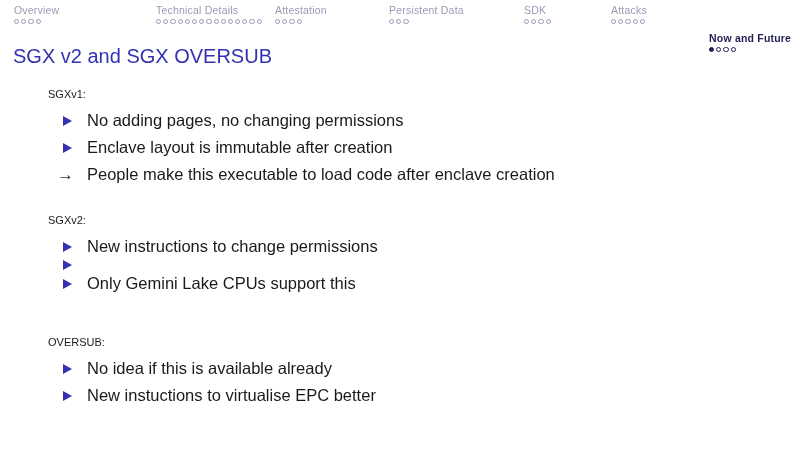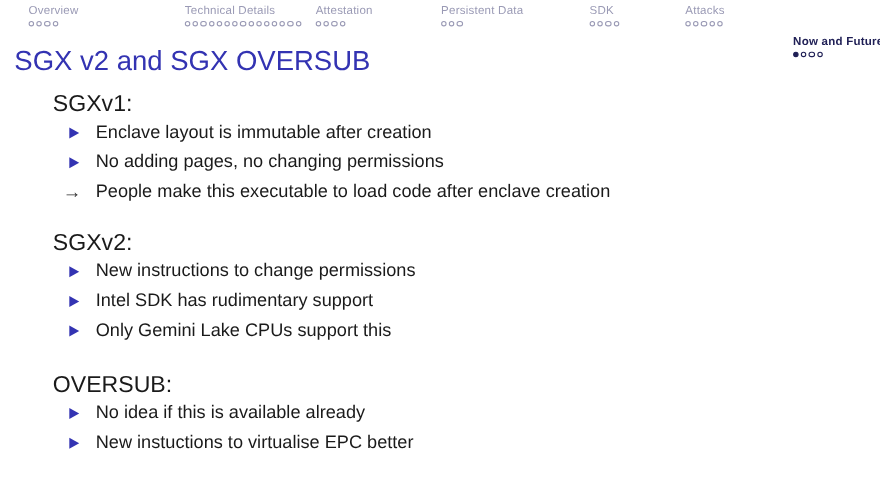--- a/index.html
+++ b/index.html
@@ -11,21 +11,21 @@
   }
   * { margin:0; padding:0; box-sizing:border-box; }
   html,body { background:#fff; }
   body { font-family:"Liberation Sans", sans-serif; }
   .slide {
     position:relative; width:800px; height:450px;
     background:var(--bg); overflow:hidden;
   }
 
   
-  .nav { position:absolute; top:0; left:12px; width:640px; height:32px; }
+  .nav { position:absolute; top:0; left:0; width:640px; height:32px; }
   .nav-col { position:absolute; top:4px; }
   .nav-label {
     display:block; font-size:10.5px; line-height:12px;
     color:var(--nav_inactive); letter-spacing:0.2px; white-space:nowrap;
   }
   .dots { margin-top:3px; display:flex; gap:2px; }
   .dot {
     width:5.2px; height:5.2px; border-radius:50%;
     border:1px solid var(--nav_inactive); background:transparent;
   }
@@ -35,30 +35,30 @@
   .nav-col:nth-child(1){ left:14px; }
   .nav-col:nth-child(2){ left:117px;margin-left:39px; }
   .nav-col:nth-child(3){ left:275px;text-align:right; }
   .nav-col:nth-child(4){ left:389px; }
   .nav-col:nth-child(5){ left:524px; }
   .nav-col:nth-child(6){ left:611px; }
   .nav-col:nth-child(7){ left:709px;margin-top:28px; }
 
   
   .frame-title {
-    margin:40px 0 0 13px; font-size:25px; line-height:32px;
+    margin:40px 0 0 13px; font-size:20px; line-height:32px;
     color:var(--structure); font-weight:normal; white-space:nowrap;
   }
 
   
   .content { margin-left:48px; color:var(--text); }
   .group.first { margin-top:10px; }
   .group.g2 { margin-top:20px; }
-  .group.g3 { margin-top:23px; }
-  .group-heading { font-size:21px; line-height:25px; color:var(--text); font-weight:normal; }
+  .group.g3 { margin-top:33px; }
+  .group-heading { font-size:11px; line-height:25px; color:var(--text); font-weight:normal; }
   .item { display:flex; align-items:center; line-height:27px; padding-left:15px; }
   .marker { flex:0 0 24px; width:24px; display:flex; align-items:center; }
   .tri-shape {
     display:inline-block; width:0; height:0;
     border-left:9px solid var(--structure);
     border-top:5.5px solid transparent;
     border-bottom:5.5px solid transparent;
   }
   .marker.arrow {
     font-size:17px; color:#2b2b2b; transform:translateX(-6px);
@@ -151,47 +151,46 @@
   <h1 class="frame-title">SGX v2 and SGX OVERSUB</h1>
 
   <div class="content">
 
     <div class="group first">
       <div class="group-heading">SGXv1:</div>
       <div class="item">
         <span class="marker">
             <span class="tri-shape"></span>
           </span>
+        <span class="itext">No adding pages, no changing permissions</span>
+      </div>
+      <div class="item">
+        <span class="marker">
+            <span class="tri-shape"></span>
+          </span>
         <span class="itext">Enclave layout is immutable after creation</span>
-      </div>
-      <div class="item">
-        <span class="marker">
-            <span class="tri-shape"></span>
-          </span>
-        <span class="itext">No adding pages, no changing permissions</span>
       </div>
       <div class="item">
         <span class="marker arrow">→</span>
         <span class="itext">People make this executable to load code after enclave creation</span>
       </div>
     </div>
 
     <div class="group g2">
       <div class="group-heading">SGXv2:</div>
       <div class="item">
         <span class="marker">
             <span class="tri-shape"></span>
           </span>
         <span class="itext">New instructions to change permissions</span>
       </div>
       <div class="item">
         <span class="marker">
             <span class="tri-shape"></span>
           </span>
-        <span class="itext">Intel SDK has rudimentary support</span>
       </div>
       <div class="item">
         <span class="marker">
             <span class="tri-shape"></span>
           </span>
         <span class="itext">Only Gemini Lake CPUs support this</span>
       </div>
     </div>
 
     <div class="group g3">

